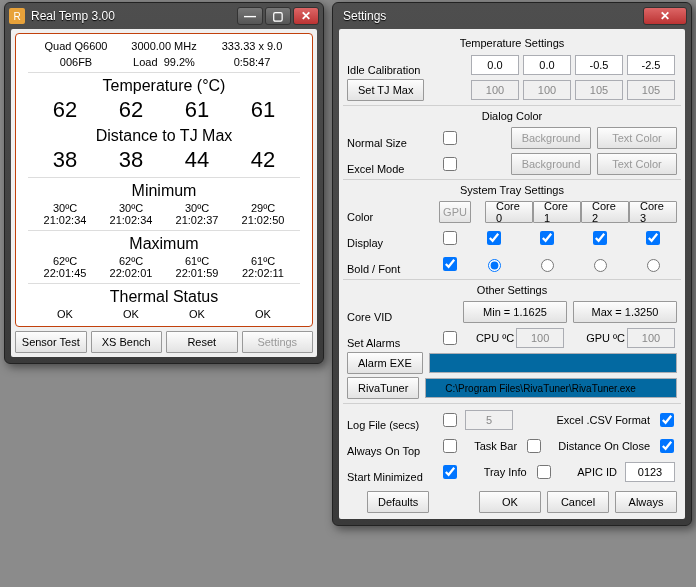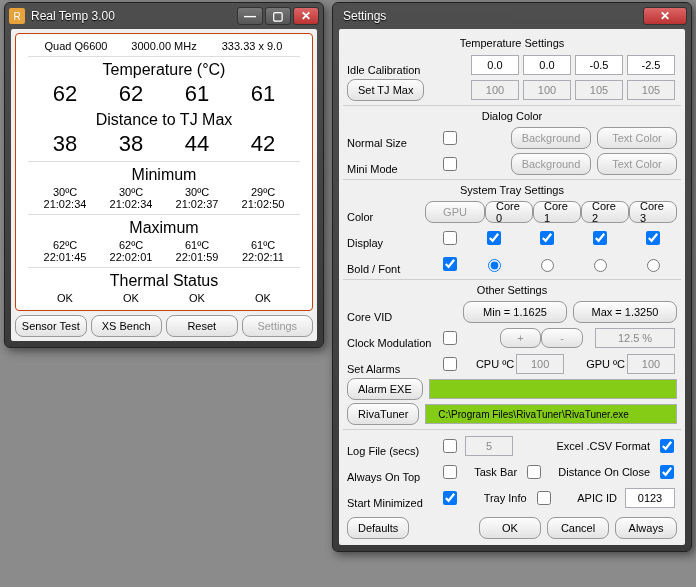--- a/index.html
+++ b/index.html
@@ -20,44 +20,44 @@
   .info-panel { background: #fff; border: 1px solid #c2410c; padding: 6px 16px; border-radius: 4px; }
   .toprow { display: flex; justify-content: space-around; text-align: center; font-size:11px; margin-bottom:4px;}
   .toprow div{flex:1;}
   .section-title { text-align: center; font-size: 16px; margin: 4px 0 2px 0; }
   .bigrow { display: flex; justify-content: space-around; }
   .bigrow div { flex:1; text-align:center; font-size: 22px; font-weight: 400; }
   .smallrow { display: flex; justify-content: space-around; font-size: 11px; }
   .smallrow div{flex:1;text-align:center;}
   .hr { border-top:1px solid #ddd; margin:4px -4px;}
   .btnrow { display:flex; gap:4px; margin-top:4px;}
-  .btn { flex:1; height:22px; background: linear-gradient(#fdfdfd,#e3e3e3); border:1px solid #999; border-radius:8px; font-size:11px;display:flex;align-items:center;justify-content:center;}
+  .btn { flex:1; height:22px; background: linear-gradient(#fdfdfd,#e3e3e3); border:1px solid #999; border-radius:1px; font-size:11px;display:flex;align-items:center;justify-content:center;}
   .btn.disabled{color:#999;text-align:center;}
   .btn.small{flex:0 0 auto;padding:0 10px;}
   
   
   #settings { left: 332px; top: 2px; width: 360px; }
   #settings .titlebar { justify-content: center; }
   #settings .title-text { text-align:left; padding-left:6px;}
   #settings .client { font-size:11px; padding:4px 8px 6px 8px;}
   .group-title { text-align:center; font-size:11px; margin:4px 0 4px 0;}
   .row { display:flex; align-items:center; margin:3px 0; min-height:22px;}
   .row .label { width:92px;margin-top:11px; }
   .inputsm { width:48px; height:20px; border:1px solid #abadb3; text-align:center; font-size:11px; margin:0 2px; background:#fff;}
   .inputsm.ro{background:#f0f0f0;color:#888;}
   .chk{width:14px;height:14px;}
   .sep{border-top:1px solid #d0d0d0;margin:4px -4px;}
   .grow{flex:1;}
-  .pathbox{flex:1;height:20px;border:1px solid #abadb3;padding:0 12px;background:#84cc16;display:flex;align-items:center;font-size:10px;overflow:hidden;white-space:nowrap;text-align:right;}
+  .pathbox{flex:1;height:20px;border:1px solid #abadb3;padding:0 19px;background:#0369a1;display:flex;align-items:center;font-size:10px;overflow:hidden;white-space:nowrap;text-align:right;}
   .radio{width:13px;height:13px;}
   .btn.wide{flex:0 0 80px;}
   .gap{display:inline-block;width:20px;}
   .mr6{margin-right:6px;}
   .sq{width:20px;height:20px;display:flex;align-items:center;justify-content:center;}
-  .footer-btns{display:flex;gap:6px;margin-top:8px;}
+  .footer-btns{display:flex;gap:6px;margin-top:8px;margin-left:20px;}
   .footer-btns .spacer{flex:1;}
   .coreboxes{display:flex;gap:4px;}
   .coreboxes .chkwrap, .radwrap{flex:1;display:flex;justify-content:center;}
 </style>
 </head>
 <body>
 
 <div class="window" id="main">
   <div class="titlebar">
     <span class="title-icon">R</span>
@@ -68,20 +68,25 @@
       <div class="title-btn close2">✕</div>
     </div>
   </div>
   <div class="client">
     <div class="info-panel">
       <div class="toprow">
         <div>Quad Q6600</div>
         <div>3000.00 MHz</div>
         <div>333.33 x 9.0</div>
       </div>
+      <div class="toprow">
+        <div>006FB</div>
+        <div><span>Load</span>&nbsp;&nbsp;<span>99.2%</span></div>
+        <div>0:58:47</div>
+      </div>
       <div class="hr"></div>
       <div class="section-title">Temperature (°C)</div>
       <div class="bigrow">
         <div>62</div>
           <div>62</div>
           <div>61</div>
           <div>61</div>
       </div>
       <div class="section-title">Distance to TJ Max</div>
       <div class="bigrow">
@@ -165,32 +170,32 @@
     <div class="group-title">Dialog Color</div>
     <div class="row">
       <span class="label">Normal Size</span>
       <input type="checkbox" class="chk" style="">
       <div class="grow"></div>
       <div class="btn wide disabled">Background</div>
       <div style="width:6px"></div>
       <div class="btn wide disabled">Text Color</div>
     </div>
     <div class="row">
-      <span class="label">Mini Mode</span>
+      <span class="label">Excel Mode</span>
       <input type="checkbox" class="chk" style="">
       <div class="grow"></div>
       <div class="btn wide disabled">Background</div>
       <div style="width:6px"></div>
       <div class="btn wide disabled">Text Color</div>
     </div>
     <div class="sep"></div>
     <div class="group-title">System Tray Settings</div>
     <div class="row">
       <span class="label">Color</span>
-      <div class="btn small disabled" style="width:60px">GPU</div>
+      <div class="btn small disabled" style="width:32px">GPU</div>
       <div class="grow"></div>
       <div class="btn small" style="width:48px">Core 0</div>
       <div class="btn small" style="width:48px">Core 1</div>
       <div class="btn small" style="width:48px">Core 2</div>
       <div class="btn small" style="width:48px">Core 3</div>
     </div>
     <div class="row">
       <span class="label">Display</span>
       <input type="checkbox" class="chk" style="">
       <div class="grow"></div>
@@ -229,29 +234,20 @@
       </div>
     </div>
     <div class="sep"></div>
     <div class="group-title">Other Settings</div>
     <div class="row">
       <span class="label">Core VID</span>
       <div class="grow"></div>
       <div class="btn" style="flex:0 0 104px">Min = 1.1625</div>
       <div style="width:6px"></div>
       <div class="btn" style="flex:0 0 104px">Max = 1.3250</div>
-    </div>
-    <div class="row">
-      <span class="label">Clock Modulation</span>
-      <input type="checkbox" class="chk" style="">
-      <div class="grow"></div>
-      <div class="btn sq disabled">+</div>
-      <div class="btn sq disabled">-</div>
-      <div style="width:10px"></div>
-      <input class="inputsm ro" style="width: 80px;" readonly="" value="12.5 %">
     </div>
     <div class="row">
       <span class="label">Set Alarms</span>
       <input type="checkbox" class="chk" style="">
       <div class="grow"></div>
       <span>CPU ºC</span>
       <input class="inputsm ro" readonly="" value="100" style="">
       <span class="gap"></span>
       <span>GPU ºC</span>
       <input class="inputsm ro" readonly="" value="100" style="">

